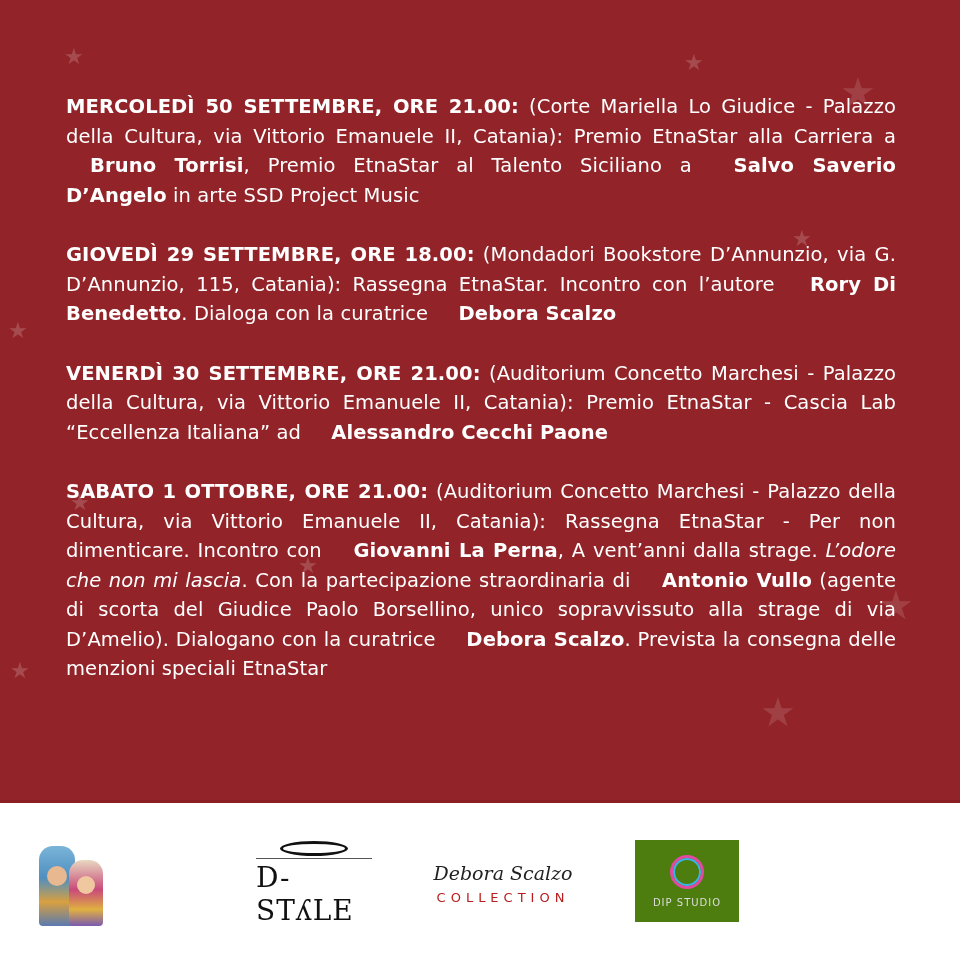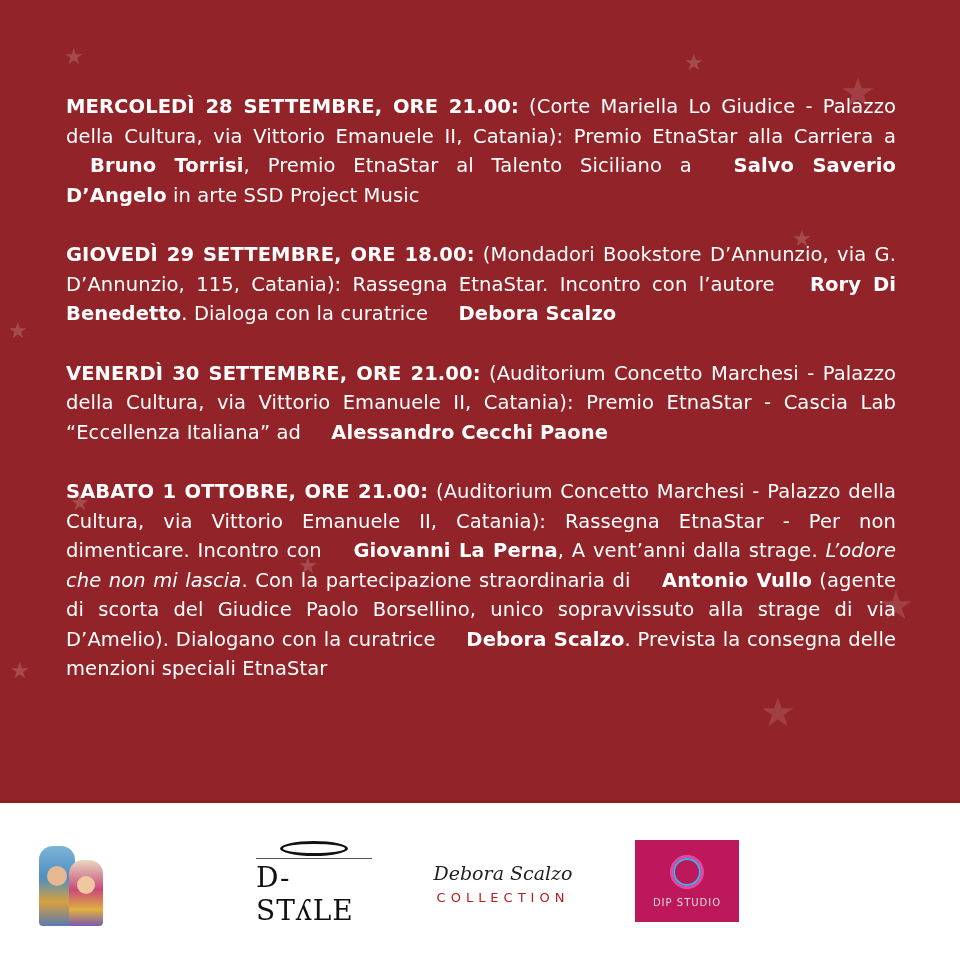--- a/index.html
+++ b/index.html
@@ -20,21 +20,21 @@
   .row{display:flex;gap:3px;margin-bottom:3px;}
   .blk{background:#6b6e72;width:22px;height:9px;border-radius:2px;}
   .bblk{background:#6ea6e0;width:28px;height:22px;border-radius:2px;}
   .mat-text{font-family:"Liberation Sans",sans-serif;font-size:22px;color:#444;letter-spacing:-1px;margin-top:2px;}
   .mat-text .amp{color:#4a90d8;}
   .dstyle-circle{width:62px;height:62px;border-radius:50%;border:3px solid #111;position:relative;background:#fff;overflow:hidden;}
   .dstyle-circle .bird{position:absolute;left:14px;top:10px;width:34px;height:44px;background:#111;border-radius:50% 50% 20% 20%;}
   .dstyle-text{font-family:"DejaVu Serif",serif;font-size:28px;color:#111;border-top:1px solid #555;padding-top:2px;margin-top:2px;letter-spacing:1px;}
   .script{font-family:"DejaVu Serif",serif;font-style:italic;font-size:19px;color:#222;}
   .caps{font-family:"DejaVu Sans",sans-serif;font-size:13px;letter-spacing:5px;color:#b91c1c;margin-top:6px;}
-  .dip{background:#be185d;width:104px;height:82px;display:flex;flex-direction:column;align-items:center;justify-content:center;}
+  .dip{background:#4d7c0f;width:104px;height:82px;display:flex;flex-direction:column;align-items:center;justify-content:center;}
   .dip-ring{width:28px;height:28px;border-radius:50%;border:3px solid #e14aa0;box-shadow:0 0 0 2px #35b6e8 inset;margin-bottom:8px;}
   .dip-text{color:#ddd;font-size:10px;letter-spacing:1px;}
   .cd-bg{position:absolute;font-family:"DejaVu Serif",serif;font-weight:bold;font-size:60px;color:rgba(214,170,150,0.45);letter-spacing:-4px;}
   .cd-script{position:relative;font-family:"DejaVu Serif",serif;font-style:italic;font-size:15px;color:#4a2a2a;}
   .cd-sub{position:relative;font-size:6px;letter-spacing:2px;color:#ccb;margin-top:16px;}
   .carretto{width:72px;height:88px;position:relative;}
   .carretto .fig1{position:absolute;left:4px;top:6px;width:36px;height:80px;background:linear-gradient(#7ab4d8,#4f8fc0 40%,#d8a040 70%,#5a7ab0);border-radius:14px 14px 4px 4px;}
   .carretto .fig2{position:absolute;left:34px;top:20px;width:34px;height:66px;background:linear-gradient(#e8d8c0,#c94a7a 45%,#e0b040 75%,#7a5ab0);border-radius:14px 14px 4px 4px;}
   .carretto .face1{position:absolute;left:12px;top:26px;width:20px;height:20px;border-radius:50%;background:#e8b890;}
   .carretto .face2{position:absolute;left:42px;top:36px;width:18px;height:18px;border-radius:50%;background:#f0c8a0;}
@@ -50,21 +50,21 @@
     <span class="star" style="left:8px;top:320px;">★</span>
     <span class="star" style="left:792px;top:228px;">★</span>
     <span class="star" style="left:70px;top:492px;">★</span>
     <span class="star" style="left:298px;top:555px;">★</span>
     <span class="star big" style="left:878px;top:585px;">★</span>
     <span class="star" style="left:10px;top:660px;">★</span>
     <span class="star big" style="left:760px;top:692px;">★</span>
 
     <div id="events">
       <p class="event">
-        <span class="head">MERCOLEDÌ 28 SETTEMBRE, ORE 21.00:</span><span> (Corte Mariella Lo Giudice - Palazzo della Cultura, via Vittorio Emanuele II, Catania): Premio EtnaStar alla Carriera a </span><b>Bruno Torrisi</b><span>, Premio EtnaStar al Talento Siciliano a </span><b>Salvo Saverio D’Angelo</b><span> in arte SSD Project Music</span>
+        <span class="head">MERCOLEDÌ 50 SETTEMBRE, ORE 21.00:</span><span> (Corte Mariella Lo Giudice - Palazzo della Cultura, via Vittorio Emanuele II, Catania): Premio EtnaStar alla Carriera a </span><b>Bruno Torrisi</b><span>, Premio EtnaStar al Talento Siciliano a </span><b>Salvo Saverio D’Angelo</b><span> in arte SSD Project Music</span>
       </p>
       <p class="event">
         <span class="head">GIOVEDÌ 29 SETTEMBRE, ORE 18.00:</span><span> (Mondadori Bookstore D’Annunzio, via G. D’Annunzio, 115, Catania): Rassegna EtnaStar. Incontro con l’autore </span><b>Rory Di Benedetto</b><span>. Dialoga con la curatrice </span><b>Debora Scalzo</b>
       </p>
       <p class="event">
         <span class="head">VENERDÌ 30 SETTEMBRE, ORE 21.00:</span><span> (Auditorium Concetto Marchesi - Palazzo della Cultura, via Vittorio Emanuele II, Catania): Premio EtnaStar - Cascia Lab “Eccellenza Italiana” ad </span><b>Alessandro Cecchi Paone</b>
       </p>
       <p class="event">
         <span class="head">SABATO 1 OTTOBRE, ORE 21.00:</span><span> (Auditorium Concetto Marchesi - Palazzo della Cultura, via Vittorio Emanuele II, Catania): Rassegna EtnaStar - Per non dimenticare. Incontro con </span><b>Giovanni La Perna</b><span>, A vent’anni dalla strage. </span><i>L’odore che non mi lascia</i><span>. Con la partecipazione straordinaria di </span><b>Antonio Vullo</b><span> (agente di scorta del Giudice Paolo Borsellino, unico sopravvissuto alla strage di via D’Amelio). Dialogano con la curatrice </span><b>Debora Scalzo</b><span>. Prevista la consegna delle menzioni speciali EtnaStar</span>
       </p>

